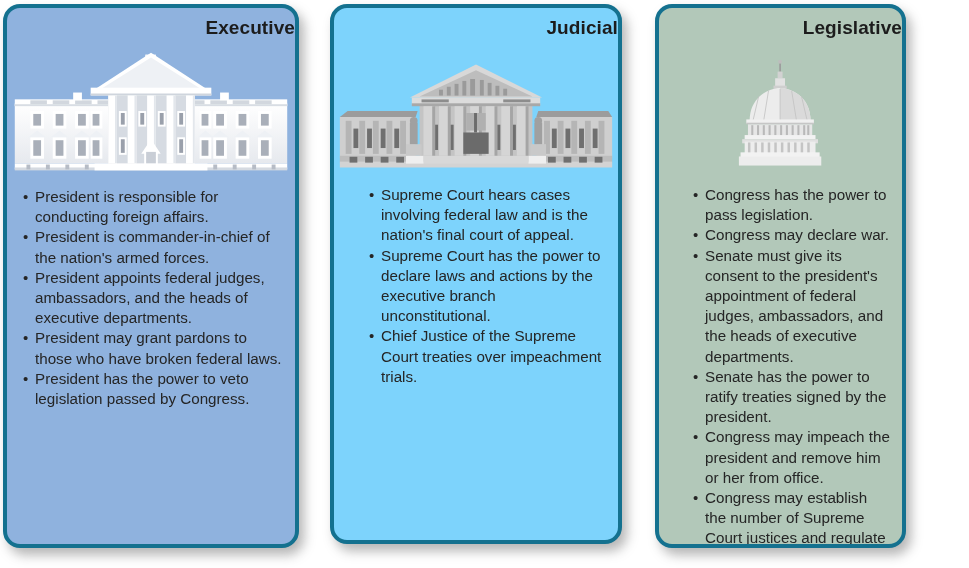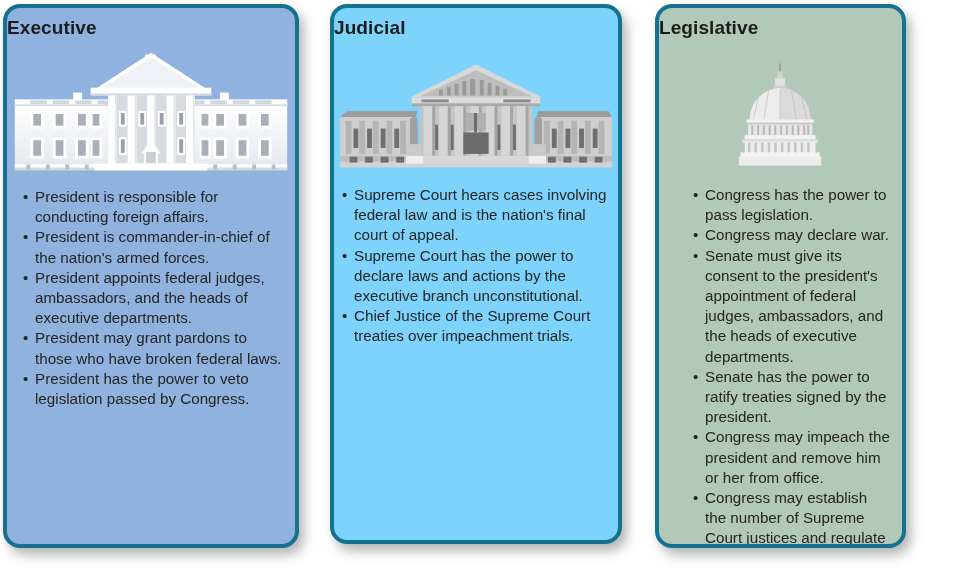--- a/index.html
+++ b/index.html
@@ -44,21 +44,21 @@
     background: #7dd3fc;
   }
   .panel-legislative {
     left: 655px;
     width: 251px;
     height: 544px;
     background: #b2c8b9;
   }
 
   .panel-title {
-    text-align: left;
+    text-align: right;
     font-size: 19px;
     font-weight: bold;
     color: #1c1c1c;
     margin: 9px 0 0 0;
     letter-spacing: 0.1px;
   }
 
   .art {
     width: 100%;
     display: block;
@@ -82,21 +82,21 @@
   }
   .bullets li::before {
     content: "\2022";
     position: absolute;
     left: 0;
     top: 0;
     font-size: 15px;
   }
 
   .bl-executive { padding-top: 8px; padding-left: 16px; }
-  .bl-judicial  { padding-top: 10px; padding-left: 8px; }
+  .bl-judicial  { padding-top: 10px; padding-left: 35px; }
   .bl-legislative { padding-top: 8px; padding-left: 34px; }
 </style>
 </head>
 <body>
 
 <div id="board">
 
   <div class="panel panel-executive">
     <div class="panel-title">Executive</div>
 

